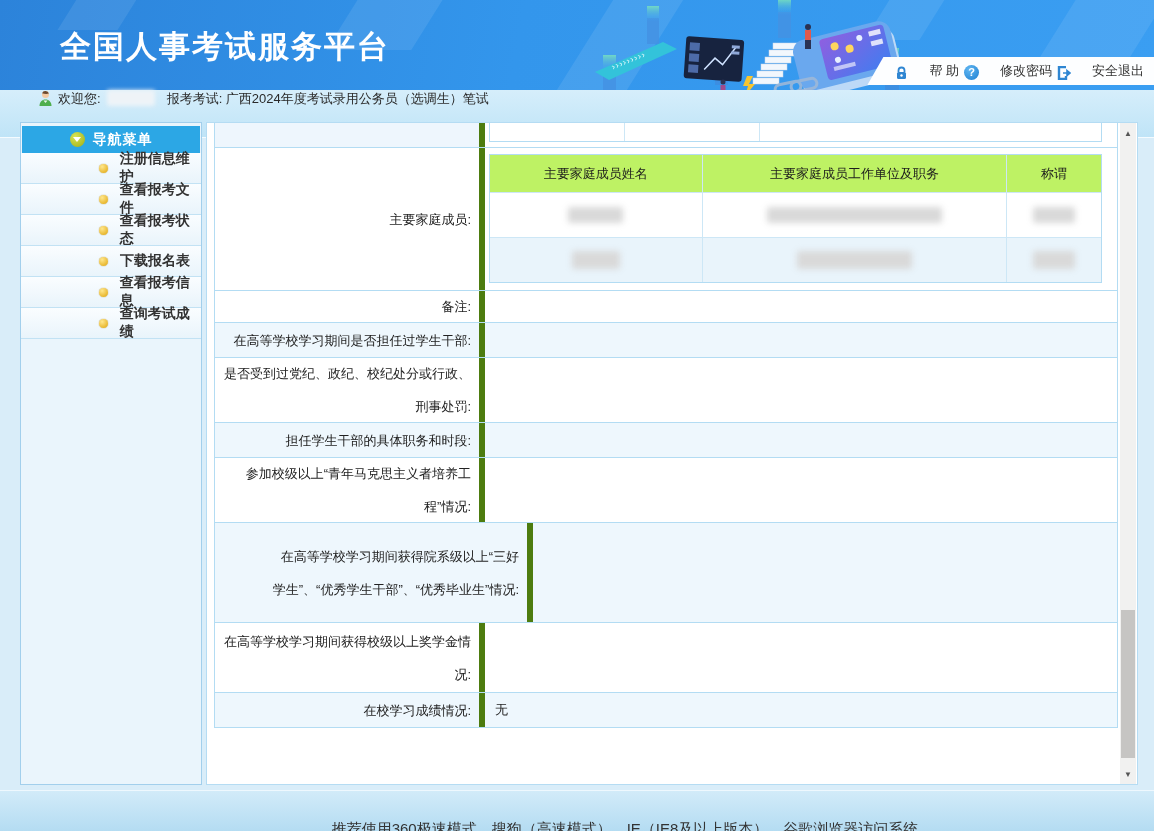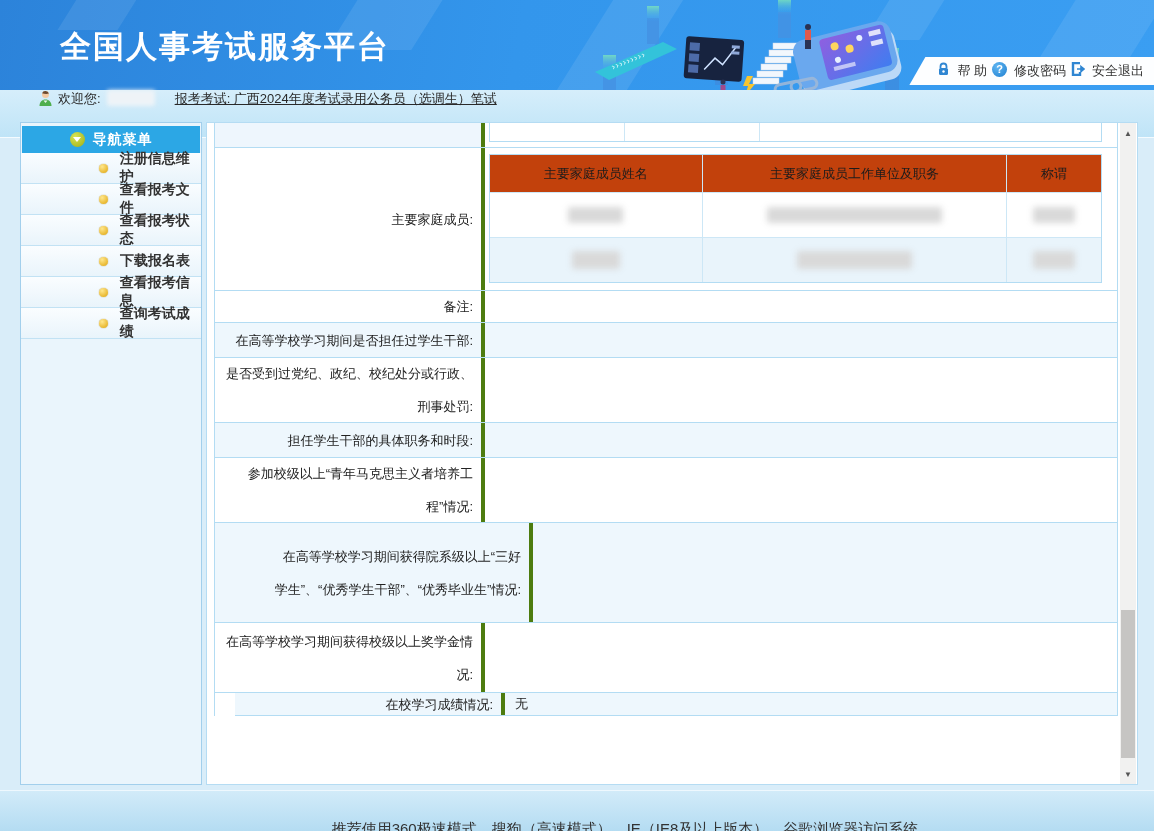--- a/index.html
+++ b/index.html
@@ -10,32 +10,32 @@
   #header { position:absolute; left:0; top:0; width:1154px; height:90px;
     background:linear-gradient(100deg,#2c83da 0%,#3396ec 45%,#3a9ef2 100%); overflow:hidden; }
   .streak { position:absolute; background:rgba(255,255,255,.09); transform:skewX(-32deg); }
   #page-title { position:absolute; left:60px; top:26px; font-size:31px; font-weight:bold;
     color:#ffffff; letter-spacing:2px; }
   #illustration { position:absolute; left:585px; top:0; }
 
   #utility-bar { position:absolute; right:0; top:57px; height:28px; padding:0 10px 0 28px;
     background:#fdfeff; clip-path:polygon(16px 0,100% 0,100% 100%,0 100%);
     display:flex; align-items:center; gap:5px; font-size:13px; color:#333; }
-  .util-item { display:flex; align-items:flex-start; gap:7px; cursor:pointer; white-space:nowrap; }
+  .util-item { display:flex; align-items:flex-end; gap:21px; cursor:pointer; white-space:nowrap; }
   .qmark { display:inline-block; width:15px; height:15px; border-radius:50%;
     background:radial-gradient(circle at 35% 30%,#5fb6f2,#1f7fd0); color:#fff; font-size:11px;
     font-weight:bold; text-align:center; line-height:15px; }
 
   
   #welcome-bar { position:absolute; left:0; top:90px; width:1154px; height:48px;
     background:linear-gradient(#d6eefb,#bfe4f7); border-bottom:1px solid #f4fbff;
     display:flex; align-items:flex-start; font-size:13px; color:#2a2a2a; padding-left:38px; }
   #welcome-name-blur { width:48px; height:16px; margin-left:6px; background:#eef3f7;
     border-radius:2px; filter:blur(2px); }
-  #exam-label { margin-left:20px;text-decoration:underline; }
+  #exam-label { margin-left:12px; }
 
   
   #sidebar { position:absolute; left:20px; top:122px; width:182px; height:663px;
     background:#eaf5fc; border:1px solid #a2cfec; }
   #nav-header { height:27px; margin:3px 1px 0 1px; background:#2ca7e5; display:flex;
     align-items:center; justify-content:center; gap:8px; color:#fff; font-size:14px;
     font-weight:bold; letter-spacing:1px; }
   .nav-chevron { width:15px; height:15px; border-radius:50%;
     background:radial-gradient(circle at 35% 30%,#d8e455,#9cae14); position:relative; }
   .nav-chevron:after { content:""; position:absolute; left:3.5px; top:5px; border:4px solid transparent;
@@ -46,33 +46,33 @@
   .bullet { width:9px; height:9px; border-radius:50%; margin-right:12px;
     background:radial-gradient(circle at 35% 30%,#ffe78c,#dfa40a); box-shadow:0 0 1px #9a7205; }
 
   
   #main-panel { position:absolute; left:206px; top:122px; width:932px; height:663px;
     background:#ffffff; border:1px solid #b5dcf3; }
   #detail-table { position:absolute; left:7px; top:0; width:904px;
     border-left:1px solid #b3dcf3; border-right:1px solid #b3dcf3; font-size:13px; color:#222; }
   .trow { display:flex; border-bottom:1px solid #b3dcf3; background:#fff; }
   .trow.alt { background:#eef7fd; }
-  .tlabel { width:270px; border-right:4px solid #4d7c0f; display:flex; align-items:center;
+  .tlabel { width:270px; border-right:6px solid #4d7c0f; display:flex; align-items:center;
     justify-content:flex-end; text-align:right; padding:4px 8px; line-height:33px; }
   .tlabel.tint { background:#eef6fd; }
   .tvalue { flex:1; display:flex; align-items:center; padding-left:10px; }
 
   
   .partial-table { margin-left:4px; width:613px; height:19px; display:flex;
     border-left:1px solid #b3dcf3; border-right:1px solid #b3dcf3; border-bottom:1px solid #b3dcf3; }
   .partial-table .pc { border-right:1px solid #cde7f6; }
 
   
   #family-table { margin:6px 0 7px 4px; width:613px; border:1px solid #b3dcf3; }
-  .fam-head { display:flex; background:#c2410c; height:37px; }
+  .fam-head { display:flex; background:#bef264; height:37px; }
   .fam-head .fc { display:flex; align-items:center; justify-content:center; font-size:13px; color:#1c1c1c; }
   .fam-row { display:flex; height:45px; background:#fff; border-top:1px solid #cde7f6; }
   .fam-row.alt { background:#e9f4fb; }
   .fc { border-right:1px solid #cde7f6; }
   .fc:last-child { border-right:none; }
   .fc.c1 { width:213px; } .fc.c2 { width:305px; } .fc.c3 { width:94px; }
   .fam-row .fc { display:flex; align-items:center; justify-content:center; }
   .redact { background:#d9d9d9; border-radius:2px; filter:blur(3px); }
 
   
@@ -317,21 +317,21 @@
       <div class="tvalue"></div>
     </div>
     <div class="trow alt" style="height:100px;padding-left:48px;">
       <div class="tlabel">在高等学校学习期间获得院系级以上“三好学生”、“优秀学生干部”、“优秀毕业生”情况:</div>
       <div class="tvalue"></div>
     </div>
     <div class="trow" style="height:70px;">
       <div class="tlabel">在高等学校学习期间获得校级以上奖学金情况:</div>
       <div class="tvalue"></div>
     </div>
-    <div class="trow alt" style="height:23px;margin-left:20px;">
+    <div class="trow alt" style="height:35px;">
       <div class="tlabel">在校学习成绩情况:</div>
       <div class="tvalue">无</div>
     </div>
   </div>
 
   <div id="scrollbar">
     <div class="sb-arrow" id="sb-up">▲</div>
     <div id="sb-thumb"></div>
     <div class="sb-arrow" id="sb-down">▼</div>
   </div>

